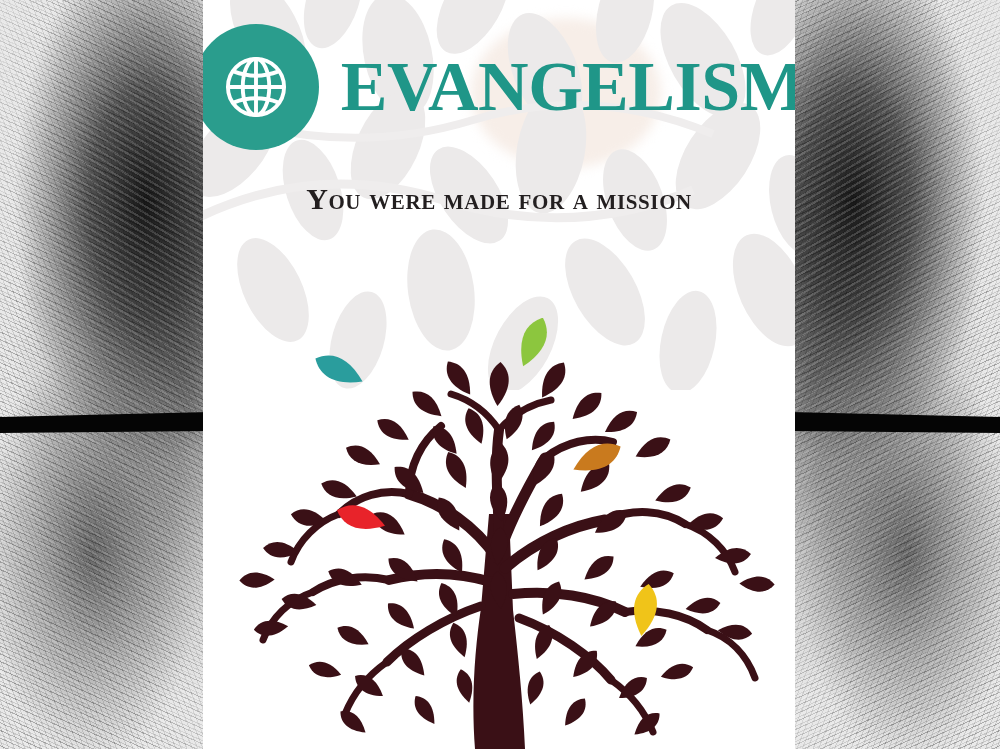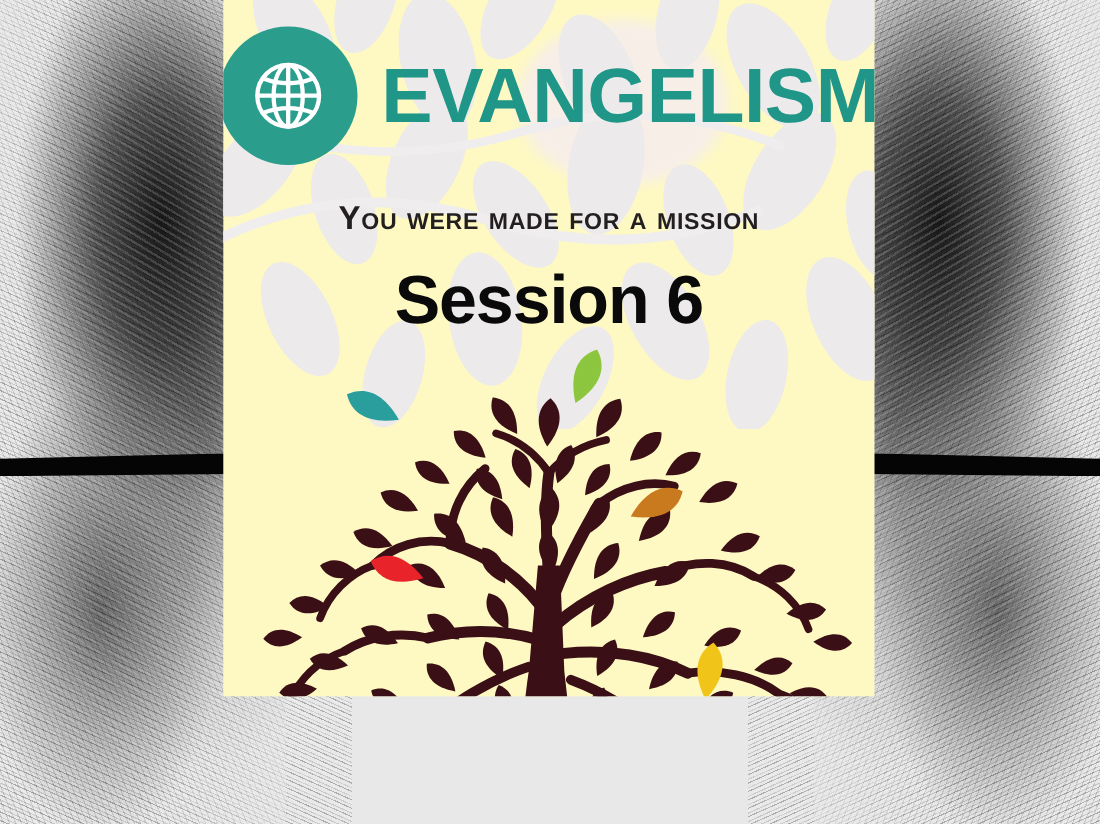--- a/index.html
+++ b/index.html
@@ -41,22 +41,22 @@
   .fadeout{position:absolute;inset:0;
     background:linear-gradient(100deg, rgba(233,233,233,.85) 0%, rgba(233,233,233,0) 26%, rgba(233,233,233,0) 70%, rgba(233,233,233,.55) 100%);}
 
   .blackbar{position:absolute;background:#050505;}
   .blackbar.left{left:0;width:210px;top:412px;height:21px;
      clip-path:polygon(0 5px,210px 0,210px 19px,0 21px);}
   .blackbar.right{right:0;width:210px;top:412px;height:21px;
      clip-path:polygon(0 0,210px 5px,210px 21px,0 19px);}
 
   
-  .slide{position:absolute;left:203px;top:0;width:592px;height:633px;
-         background:#fef9c3;overflow:hidden;}
+  .slide{position:absolute;left:203px;top:0;width:592px;height:749px;
+         background:#ffffff;overflow:hidden;font-family:Liberation Serif, serif;}
   .wm{position:absolute;inset:0;overflow:hidden;opacity:1;}
   .wm svg{position:absolute;left:-30px;top:-40px;width:680px;height:430px;}
   .peach{position:absolute;left:268px;top:18px;width:190px;height:150px;
          border-radius:50%;background:#f7eee8;filter:blur(6px);}
 
   .logo-row{position:absolute;left:0;top:24px;width:100%;
             display:flex;align-items:center;justify-content:center;gap:22px;}
   .globe{width:126px;height:126px;border-radius:50%;
          display:flex;align-items:center;justify-content:center;flex:0 0 auto;}
   .brand{font-weight:bold;font-size:70px;letter-spacing:-0.5px;line-height:1;
@@ -142,21 +142,20 @@
             <path d="M21 30 q29 11 58 0"></path>
             <path d="M21 70 q29 -11 58 0"></path>
           </g>
         </svg>
       </div>
       <div class="brand" style="color:#1f9688;">EVANGELISM</div>
     </div>
 
     <div class="tagline">You were made for a mission</div>
 
-    <div class="session">Session 6</div>
 
     <div class="tree">
       <svg viewBox="0 0 572 431" xmlns="http://www.w3.org/2000/svg" aria-hidden="true">
         <defs>
 
           <g id="lf">
             <path d="M0 -21 C 11 -12, 13 2, 0 21 C -13 2, -11 -12, 0 -21 Z"></path>
           </g>
         </defs>
 

